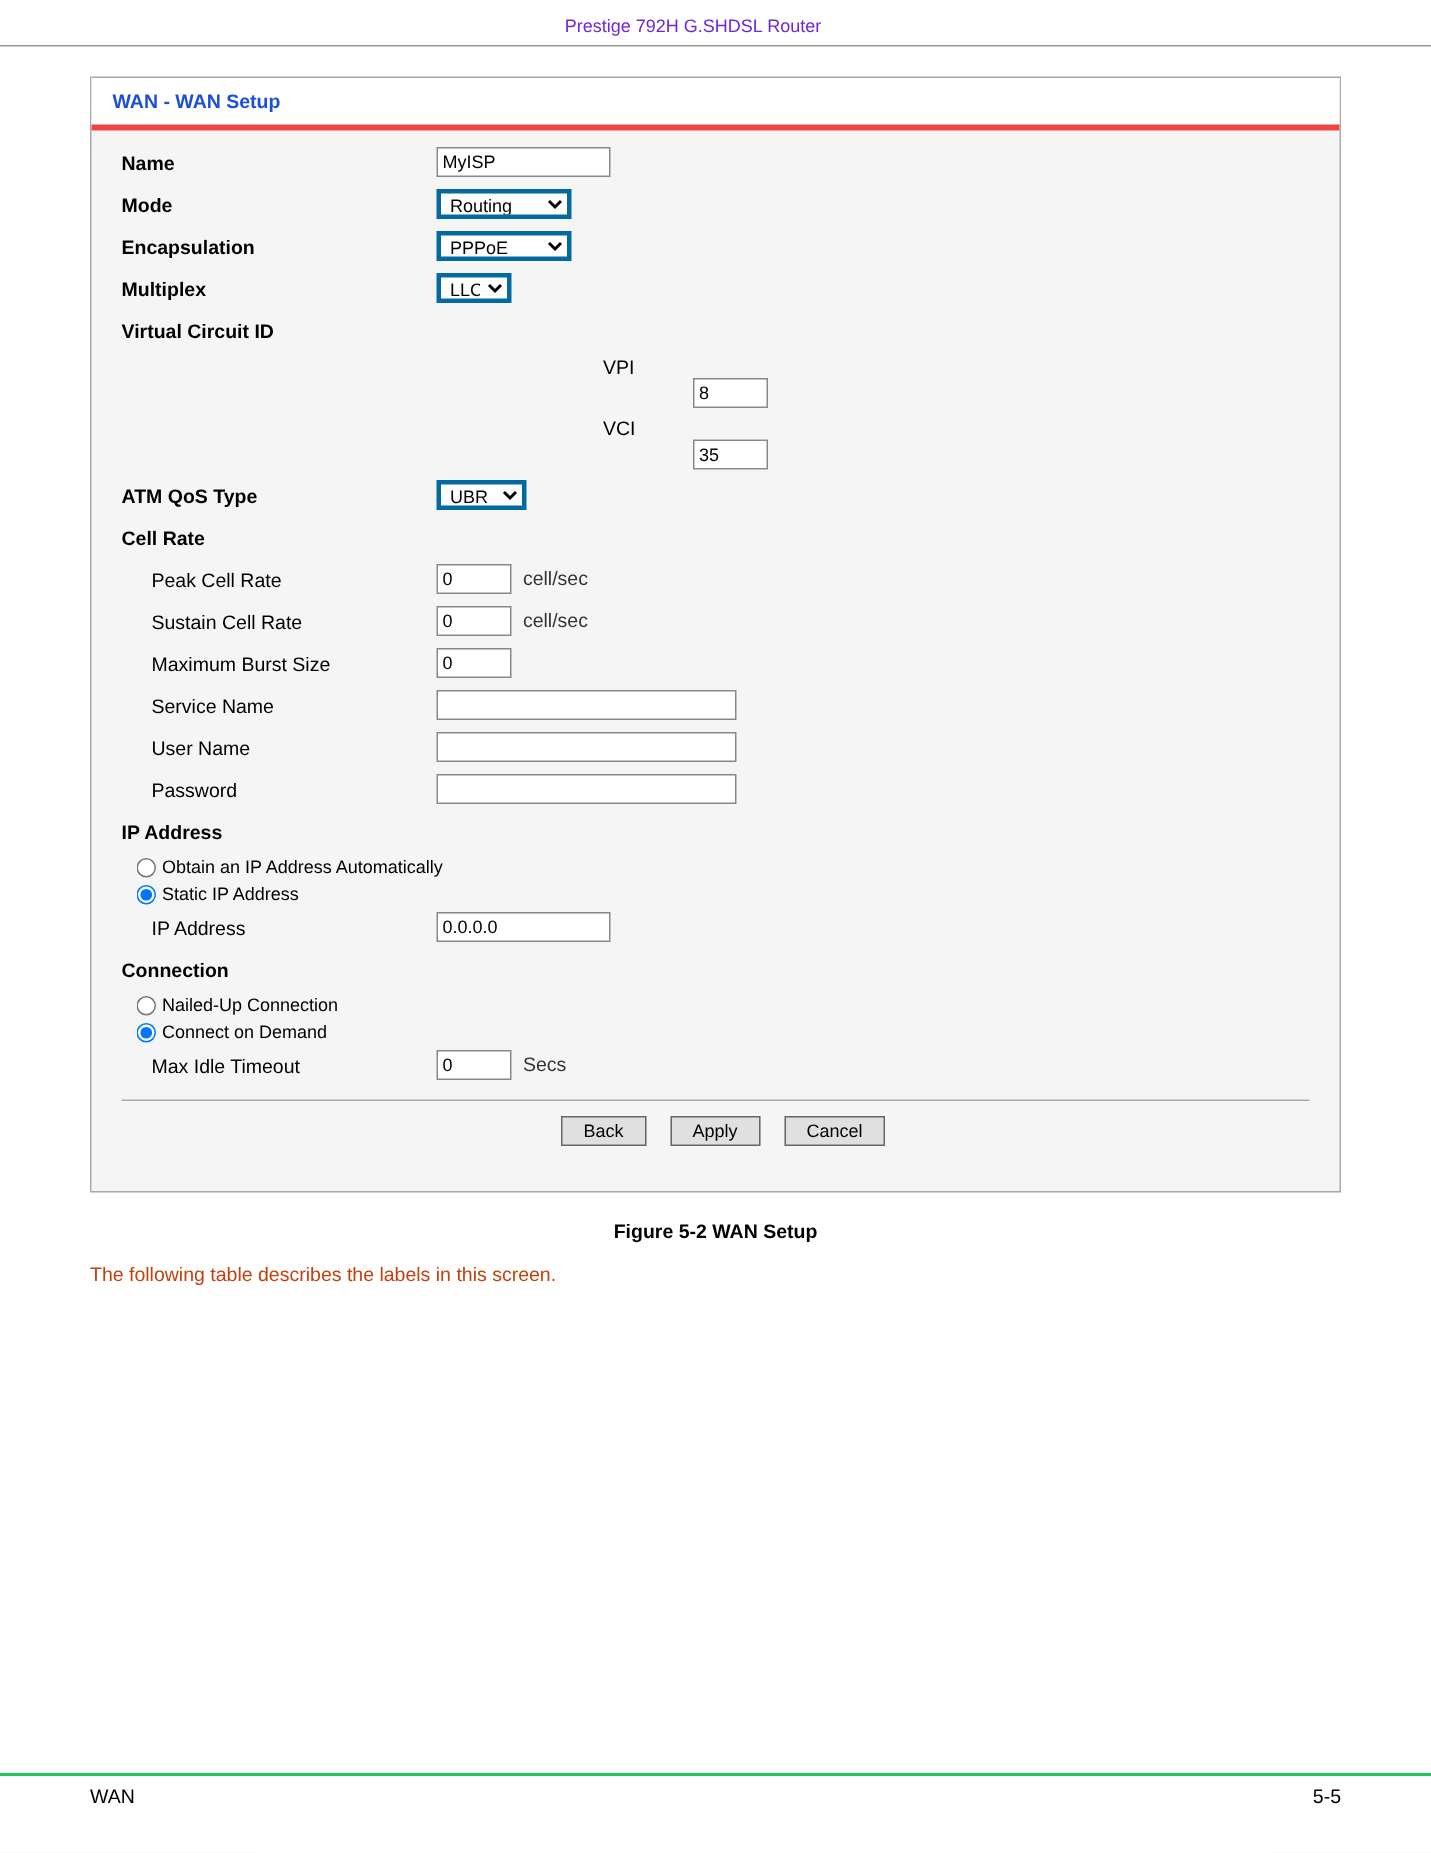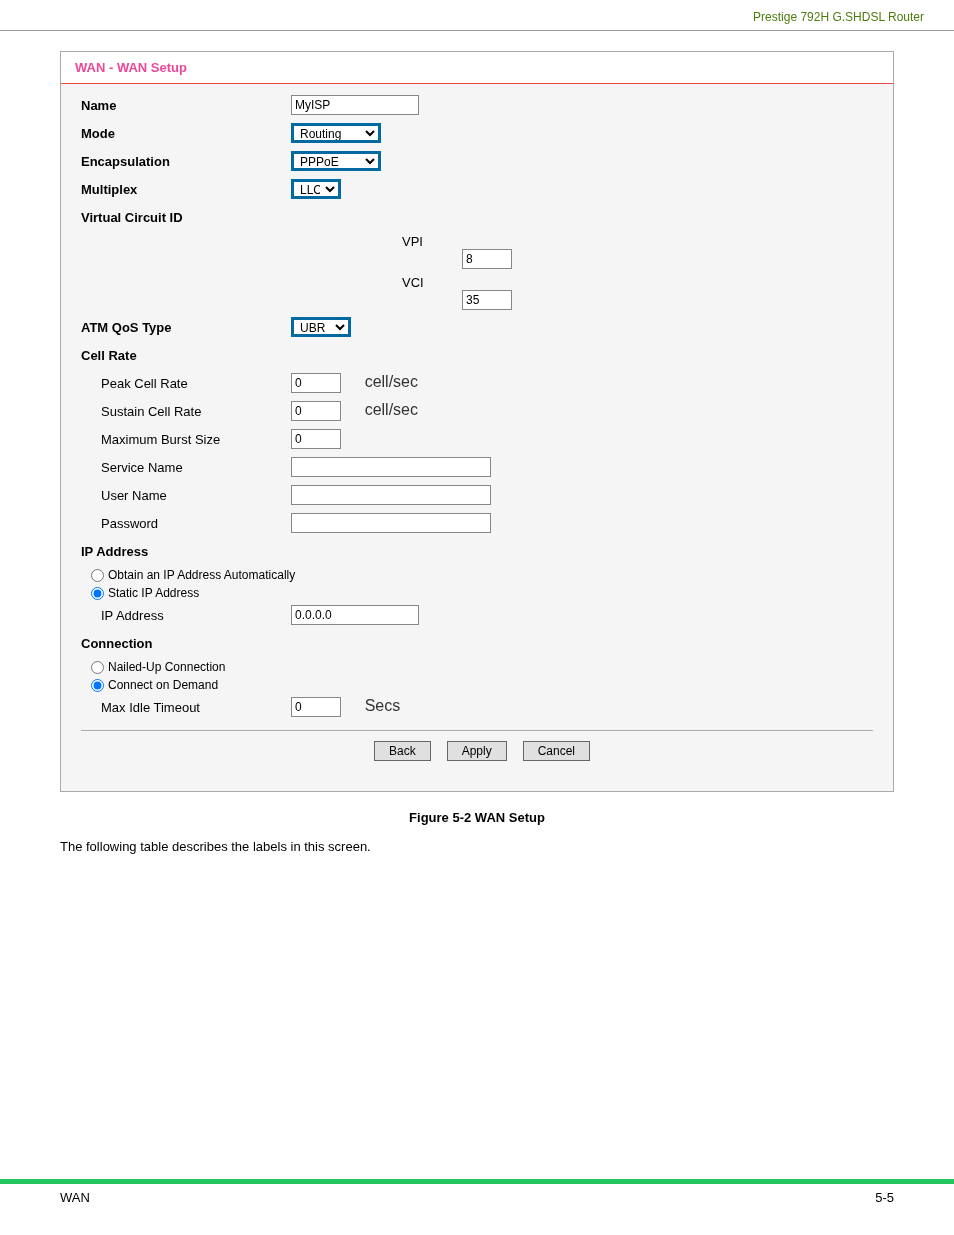--- a/index.html
+++ b/index.html
@@ -7,45 +7,45 @@
       background: #fff;
       font-family: Arial, Helvetica, sans-serif;
       font-size: 13px;
       color: #000;
       width: 954px;
       min-height: 1235px;
       position: relative;
     }
 
     .page-header {
-      text-align: right;
+      text-align: center;
       padding: 10px 30px 6px 0;
       font-size: 12px;
-      color: #4d7c0f;
+      color: #6d28d9;
       border-bottom: 1px solid #999;
     }
 
     .page-content {
       padding: 20px 60px 0 60px;
     }
 
     .form-panel {
       border: 1px solid #aaa;
       background: #f5f5f5;
       padding: 0 0 20px 0;
       margin-bottom: 18px;
     }
 
     .panel-title {
       background: #fff;
-      border-bottom: 1px solid #ef4444;
+      border-bottom: 4px solid #ef4444;
       padding: 8px 14px;
       font-weight: bold;
       font-size: 13px;
-      color: #ec4899;
+      color: #1d4ed8;
     }
 
     .form-body {
       padding: 10px 20px 10px 20px;
     }
 
     .form-row {
       display: flex;
       align-items: center;
       margin-bottom: 6px;
@@ -72,39 +72,39 @@
     }
 
     input[type="text"] {
       border: 1px solid #888;
       padding: 1px 3px;
       font-size: 12px;
       background: #fff;
       height: 20px;
     }
 
-    input[type="text"].w120 { width: 128px; }
+    input[type="text"].w120 { width: 116px; }
     input[type="text"].w50 { width: 50px; }
     input[type="text"].w200 { width: 200px; }
 
     select {
       border: 3px solid #0369a1;
       background: #fff;
       font-size: 12px;
       height: 20px;
       padding: 0 2px;
     }
 
     select.w90 { width: 90px; }
     select.w60 { width: 60px; }
     select.w50 { width: 50px; }
 
     .unit-text {
-      font-size: 16px;
-      margin-left: 20px;
+      font-size: 13px;
+      margin-left: 4px;
       color: #333;
     }
 
     .radio-row {
       display: flex;
       align-items: center;
       margin-bottom: 4px;
       padding-left: 10px;
     }
 
@@ -142,30 +142,30 @@
     .figure-caption {
       text-align: center;
       font-size: 13px;
       font-weight: bold;
       margin-bottom: 14px;
       margin-top: 2px;
     }
 
     .description-text {
       font-size: 13px;
-      color: #000000;
+      color: #c2410c;
       margin-bottom: 4px;
     }
 
     .page-footer {
       position: absolute;
       bottom: 30px;
       left: 0;
       right: 0;
-      border-top: 5px solid #22c55e;
+      border-top: 2px solid #22c55e;
       display: flex;
       justify-content: space-between;
       padding: 6px 60px 0 60px;
       font-size: 13px;
     }
 
     .vci-row, .vpi-row {
       padding-left: 20px;
       flex-direction: column;
     }

